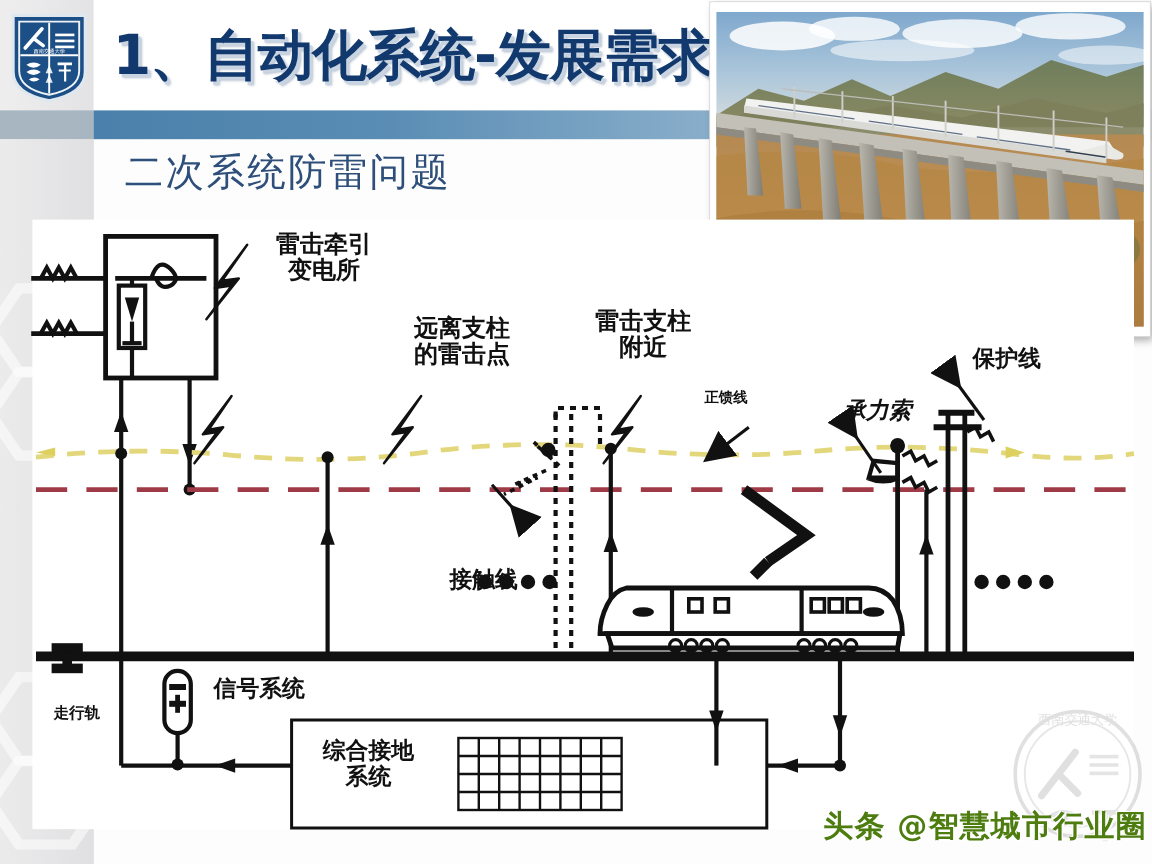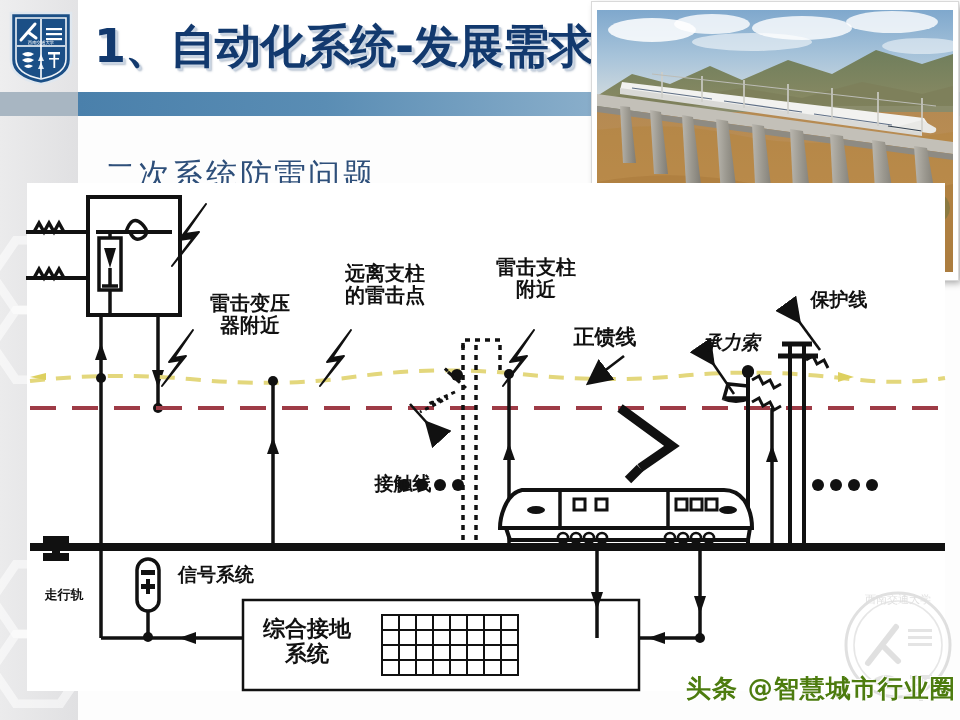--- a/index.html
+++ b/index.html
@@ -27,21 +27,21 @@
   
   .header{position:absolute;left:78px;top:0;width:882px;height:92px;background:#ffffff;}
   .title-main{position:absolute;left:16px;top:12px;width:520px;height:70px;
     display:flex;align-items:center;
     font-size:46px;font-weight:bold;color:#12396e;letter-spacing:-1px;
     text-shadow:2px 2px 0 #c9d4e2, 3px 3px 2px rgba(120,140,165,.55);
     white-space:nowrap;}
   .blue-band{position:absolute;left:78px;top:92px;width:882px;height:24px;
     background:linear-gradient(to right,#4a80ab 0%,#5a8db4 28%,#8fb2cd 62%,#cbdce8 86%,#f3f7fa 100%);}
   .subtitle{position:absolute;left:104px;top:122px;font-size:32px;color:#2e4f7a;
-    font-family:"DejaVu Serif","Liberation Serif",serif;letter-spacing:2px;margin-top:32px;}
+    font-family:"DejaVu Serif","Liberation Serif",serif;letter-spacing:2px;}
 
   
   .logo{position:absolute;left:8px;top:10px;width:66px;height:76px;}
   .logo svg{width:100%;height:100%;display:block;}
 
   
   .photo{position:absolute;left:592px;top:2px;width:366px;height:278px;
     background:#fff;box-shadow:0 0 0 1px #d9d9d9, 3px 3px 7px rgba(0,0,0,.35);}
   .photo svg{display:block;width:100%;height:100%;}
 
@@ -58,27 +58,27 @@
 
   
   .dlabel{position:absolute;color:#111;
     font-family:"DejaVu Serif","Liberation Serif",serif;
     font-weight:bold;line-height:1.12;text-align:center;white-space:pre-line;}
 
   .l-substation{left:212px;top:192px;width:116px;font-size:20px;}
   .l-transformer{left:192px;top:292px;width:116px;font-size:20px;}
   .l-farpoint{left:330px;top:262px;width:110px;font-size:20px;}
   .l-nearpole{left:482px;top:256px;width:108px;font-size:20px;}
-  .l-feeder{left:562px;top:325px;width:86px;font-size:21px;}
+  .l-feeder{left:562px;top:325px;width:86px;font-size:12px;}
   .l-messenger{left:688px;top:332px;width:86px;font-size:19px;font-style:italic;}
   .l-protect{left:796px;top:289px;width:86px;font-size:19px;}
   .l-contact{left:360px;top:433px;width:86px;font-size:19px;margin-top:40px;}
   .l-runrail{left:22px;top:588px;width:84px;font-size:13px;}
   .l-signal{left:162px;top:564px;width:100px;font-size:19px;text-align:left;margin-left:16px;}
-  .l-ground{left:248px;top:616px;width:118px;font-size:22px;}
+  .l-ground{left:248px;top:616px;width:118px;font-size:19px;}
 
   
   .wm-text{position:absolute;left:686px;top:672px;font-size:25px;font-weight:bold;
     color:#4d7c0f;font-family:"DejaVu Sans","Liberation Sans",sans-serif;
     letter-spacing:1px;text-shadow:1px 1px 0 #ffffff,-1px -1px 0 #ffffff;white-space:nowrap;}
 </style>
 </head>
 <body>
 
 <div id="slide">
@@ -434,22 +434,22 @@
             <circle cx="458" cy="485" r="6"></circle>
           <circle cx="818" cy="485" r="6"></circle>
             <circle cx="836" cy="485" r="6"></circle>
           <circle cx="854" cy="485" r="6"></circle>
             <circle cx="872" cy="485" r="6"></circle>
         </g>
       </g>
     </svg>
   </div>
 
-  <div class="dlabel l-transformer">雷击变压
-器附近</div>
+  <div class="dlabel l-substation">雷击牵引
+变电所</div>
   <div class="dlabel l-nearpole">雷击支柱
 附近</div>
   <div class="dlabel l-farpoint">远离支柱
 的雷击点</div>
   <div class="dlabel l-feeder">正馈线</div>
   <div class="dlabel l-messenger">承力索</div>
   <div class="dlabel l-protect">保护线</div>
   <div class="dlabel l-contact">接触线</div>
   <div class="dlabel l-runrail">走行轨</div>
   <div class="dlabel l-signal">信号系统</div>

